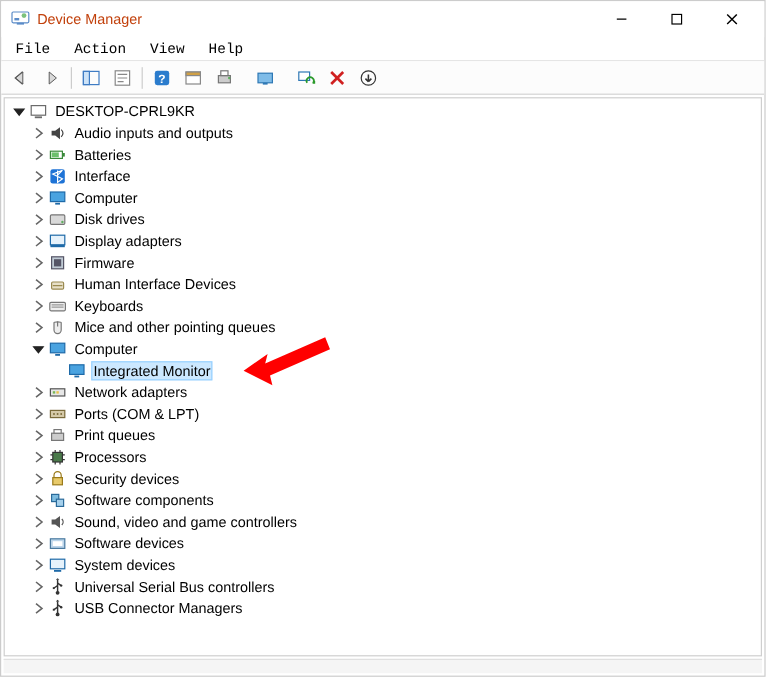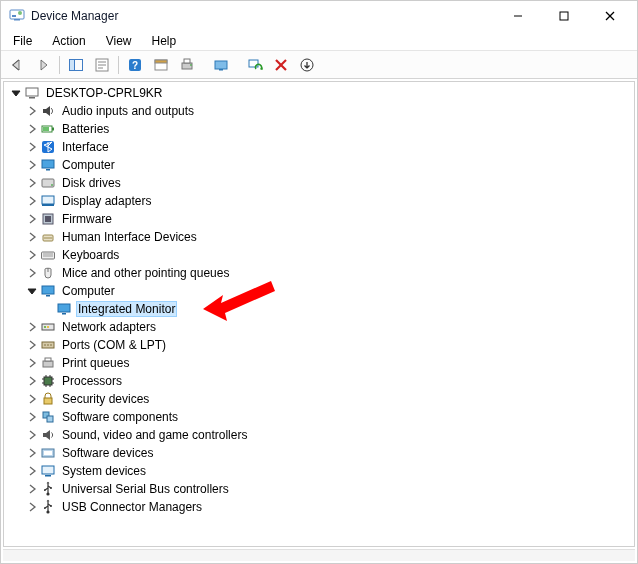--- a/index.html
+++ b/index.html
@@ -15,35 +15,35 @@
   }
   
   .titlebar {
     height: 30px;
     display: flex;
     align-items: center;
     padding: 0 4px 0 8px;
     background: #fff;
   }
   .titlebar .appicon { width:16px; height:16px; margin-right:6px; flex:none; }
-  .titlebar .title { flex:1; font-size:12px; color:#0f172a; }
+  .titlebar .title { flex:1; font-size:12px; color:#c2410c; }
   .winbtns { display:flex; height:100%; }
   .winbtn { width:46px; display:flex; align-items:center; justify-content:center; }
   .winbtn svg { width:10px; height:10px; }
   
   .menubar {
     height:20px;
     display:flex;
     align-items:center;
     padding:0 4px;
     font-size:12px;
     gap:4px;
     border-bottom:1px solid #e5e5e5;
   }
-  .menuitem { padding:2px 8px; }
+  .menuitem { padding:2px 8px;font-family:Liberation Mono, monospace; }
   
   .toolbar {
     height:28px;
     display:flex;
     align-items:center;
     padding:0 4px;
     gap:2px;
     border-bottom:1px solid #d4d4d4;
     background:#fcfcfc;
   }

